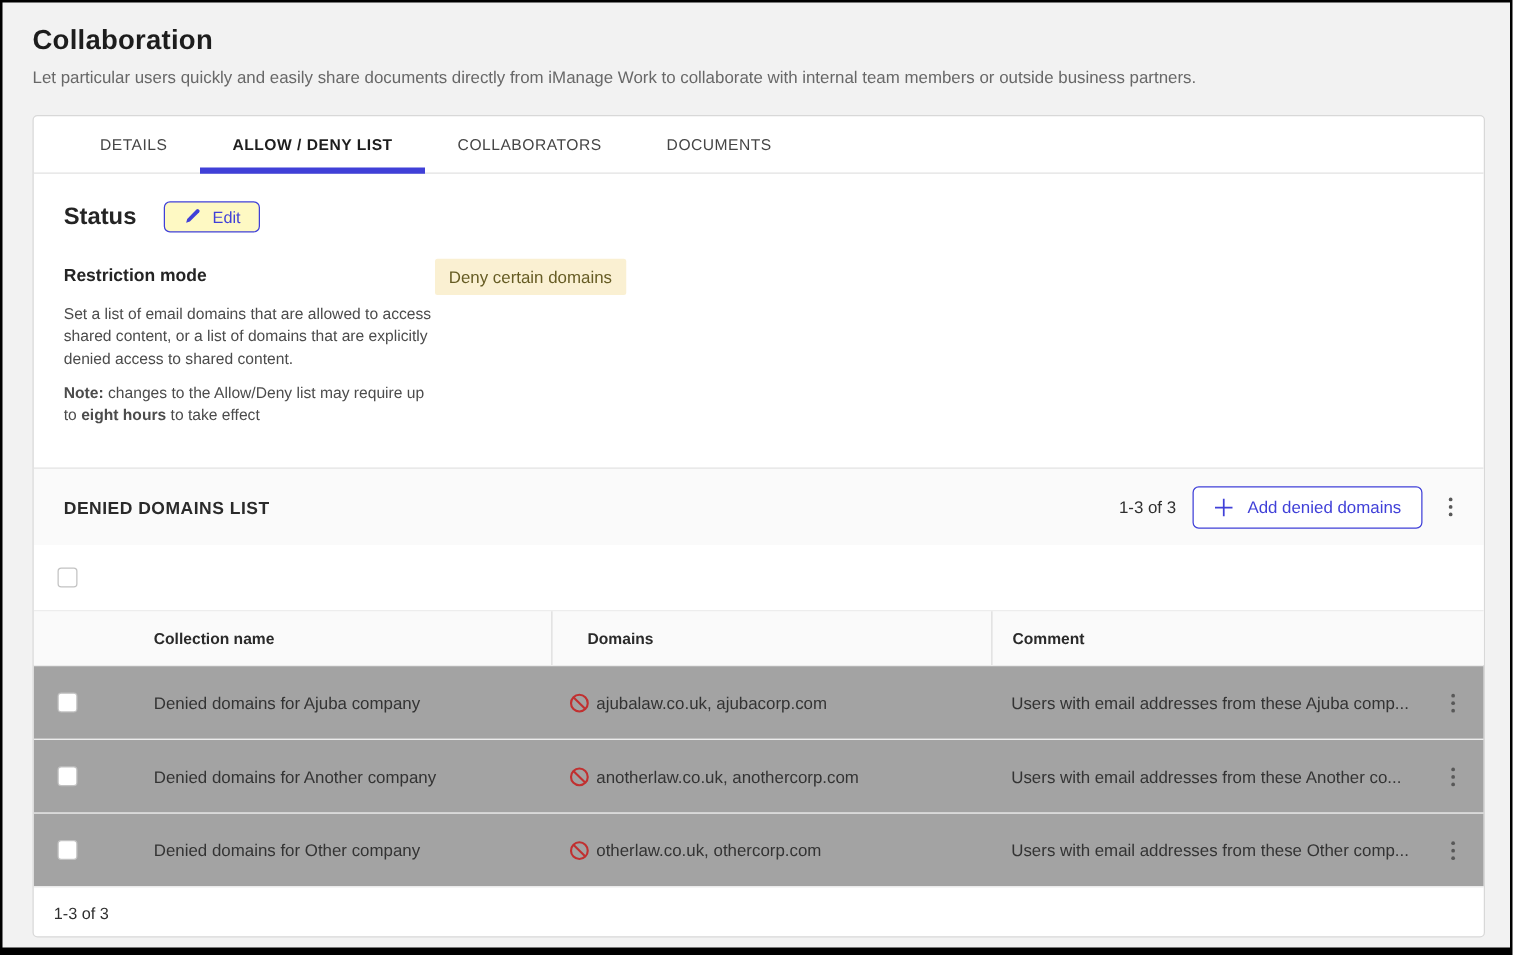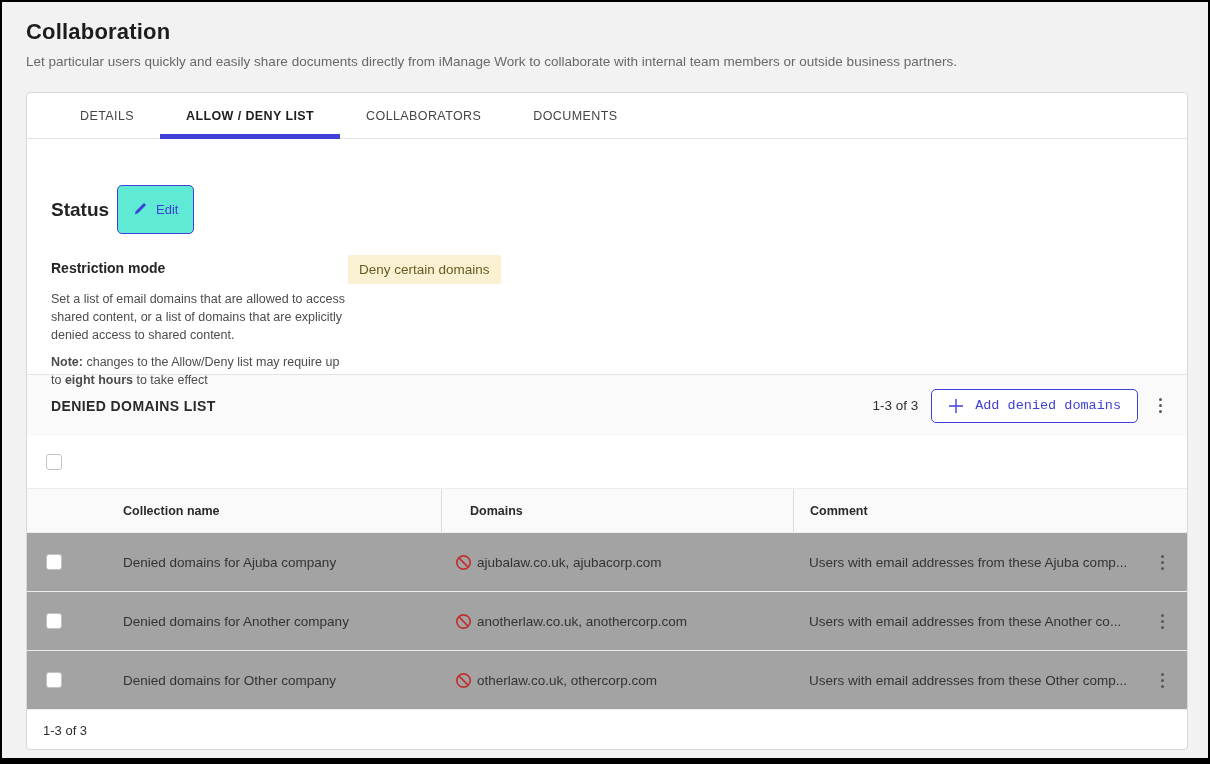--- a/index.html
+++ b/index.html
@@ -33,26 +33,26 @@
     position: relative; cursor: pointer; white-space: nowrap;
   }
   .tab.active { font-weight: 700; color: #1e1e1e; }
   .tab.active::after {
     content: ""; position: absolute; left: 0; right: 0; bottom: -1px; height: 5px;
     background: var(--accent, #4040d8);
   }
 
   
   .status { height: 235px; padding: 22px 24px 0; }
-  .status-head { display: flex; align-items: center; gap: 8px; margin-top: 24px; }
+  .status-head { display: flex; align-items: center; gap: 22px; }
   .status-title { font-size: 19px; font-weight: 700; color: #242424; }
   .edit-btn {
     display: inline-flex; align-items: flex-start; gap: 9px;
-    border: 1px solid var(--accent, #4040d8); border-radius: 5px; background: #5eead4;
-    color: var(--accent, #4040d8); font-size: 13px; padding: 16px 15px; cursor: pointer;
+    border: 1px solid var(--accent, #4040d8); border-radius: 5px; background: #fef9c3;
+    color: var(--accent, #4040d8); font-size: 13px; padding: 4px 15px; cursor: pointer;
     font-family: inherit;
   }
   .status-grid { display: flex; margin-top: 26px; align-items: flex-start; }
   .status-left { width: 297px; }
   .restriction-label { font-size: 14px; font-weight: 700; color: #242424; margin-bottom: 15px; }
   .desc { font-size: 12.5px; color: #4c4c4c; line-height: 1.42; margin-bottom: 10px; width: 300px; }
   .badge {
     background: var(--badge-bg, #faf0d2); color: var(--badge-text, #665c24);
     font-size: 13.5px; padding: 7px 11px; border-radius: 2px; margin-top: -5px;
     white-space: nowrap;
@@ -62,21 +62,21 @@
   .list-head {
     height: 62px; background: #fafafa; border-top: 1px solid #e4e4e4;
     display: flex; align-items: center; padding: 0 12px 0 24px;
   }
   .list-title { flex: 1; font-size: 14px; font-weight: 700; letter-spacing: .4px; color: #2a2a2a; }
   .count { font-size: 13.5px; color: #2f2f2f; margin-right: 13px; }
   .add-btn {
     display: inline-flex; align-items: center; gap: 11px;
     border: 1px solid var(--accent, #4040d8); border-radius: 5px; background: #fff;
     color: var(--accent, #4040d8); font-size: 13.5px; padding: 8px 16px; cursor: pointer;
-    font-family: Liberation Mono, monospace; white-space: nowrap;
+    font-family: Liberation Sans, sans-serif; white-space: nowrap;
   }
   .kebab {
     width: 30px; height: 30px; margin-left: 7px;
     display: flex; flex-direction: column; align-items: center; justify-content: center; gap: 3px;
     cursor: pointer; background: transparent; border: none;
   }
   .kebab i { width: 3px; height: 3px; border-radius: 50%; background: #585858; }
 
   
   .select-row { height: 52px; display: flex; align-items: center; padding-left: 19px; background: #fff; }

